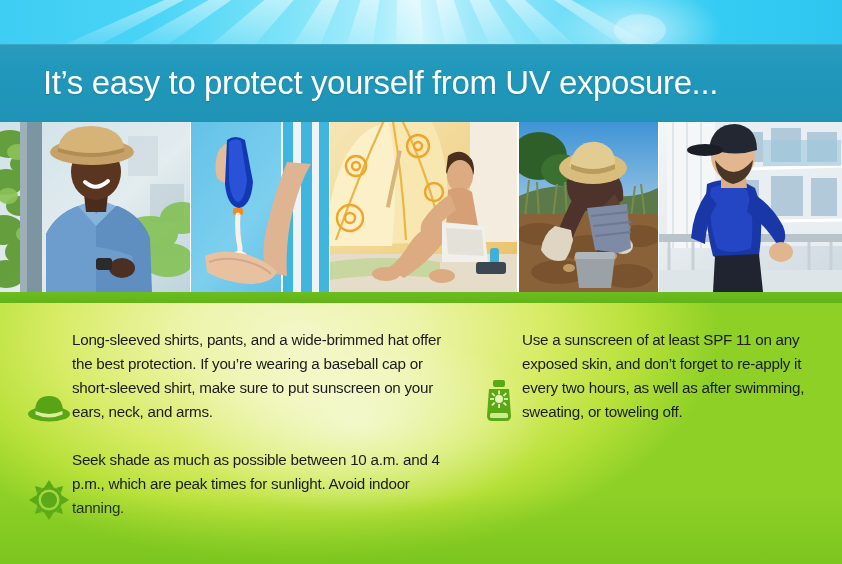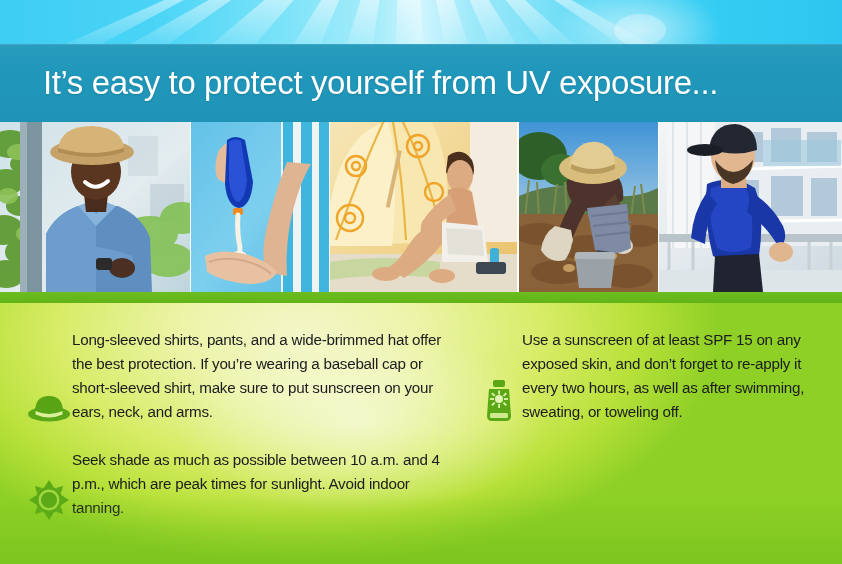--- a/index.html
+++ b/index.html
@@ -502,20 +502,20 @@
               <rect x="15.2" y="24" width="1.8" height="4"></rect>
               <rect x="7" y="18.1" width="4" height="1.8"></rect>
               <rect x="21" y="18.1" width="4" height="1.8"></rect>
               <rect x="9.4" y="12.5" width="1.8" height="4" transform="rotate(-45 10.3 14.5)"></rect>
               <rect x="21" y="12.5" width="1.8" height="4" transform="rotate(45 21.9 14.5)"></rect>
               <rect x="9.4" y="22" width="1.8" height="4" transform="rotate(45 10.3 24)"></rect>
               <rect x="21" y="22" width="1.8" height="4" transform="rotate(-45 21.9 24)"></rect>
             </g>
           </svg>
         </div>
-        <div class="tip-text">Use a sunscreen of at least SPF 15 on any exposed skin, and don’t forget to re-apply it every two hours, as well as after swimming, sweating, or toweling off.</div>
+        <div class="tip-text">Use a sunscreen of at least SPF 11 on any exposed skin, and don’t forget to re-apply it every two hours, as well as after swimming, sweating, or toweling off.</div>
       </div>
 
 
     </div>
   </div>
 
 </div>
 
 </body></html>

